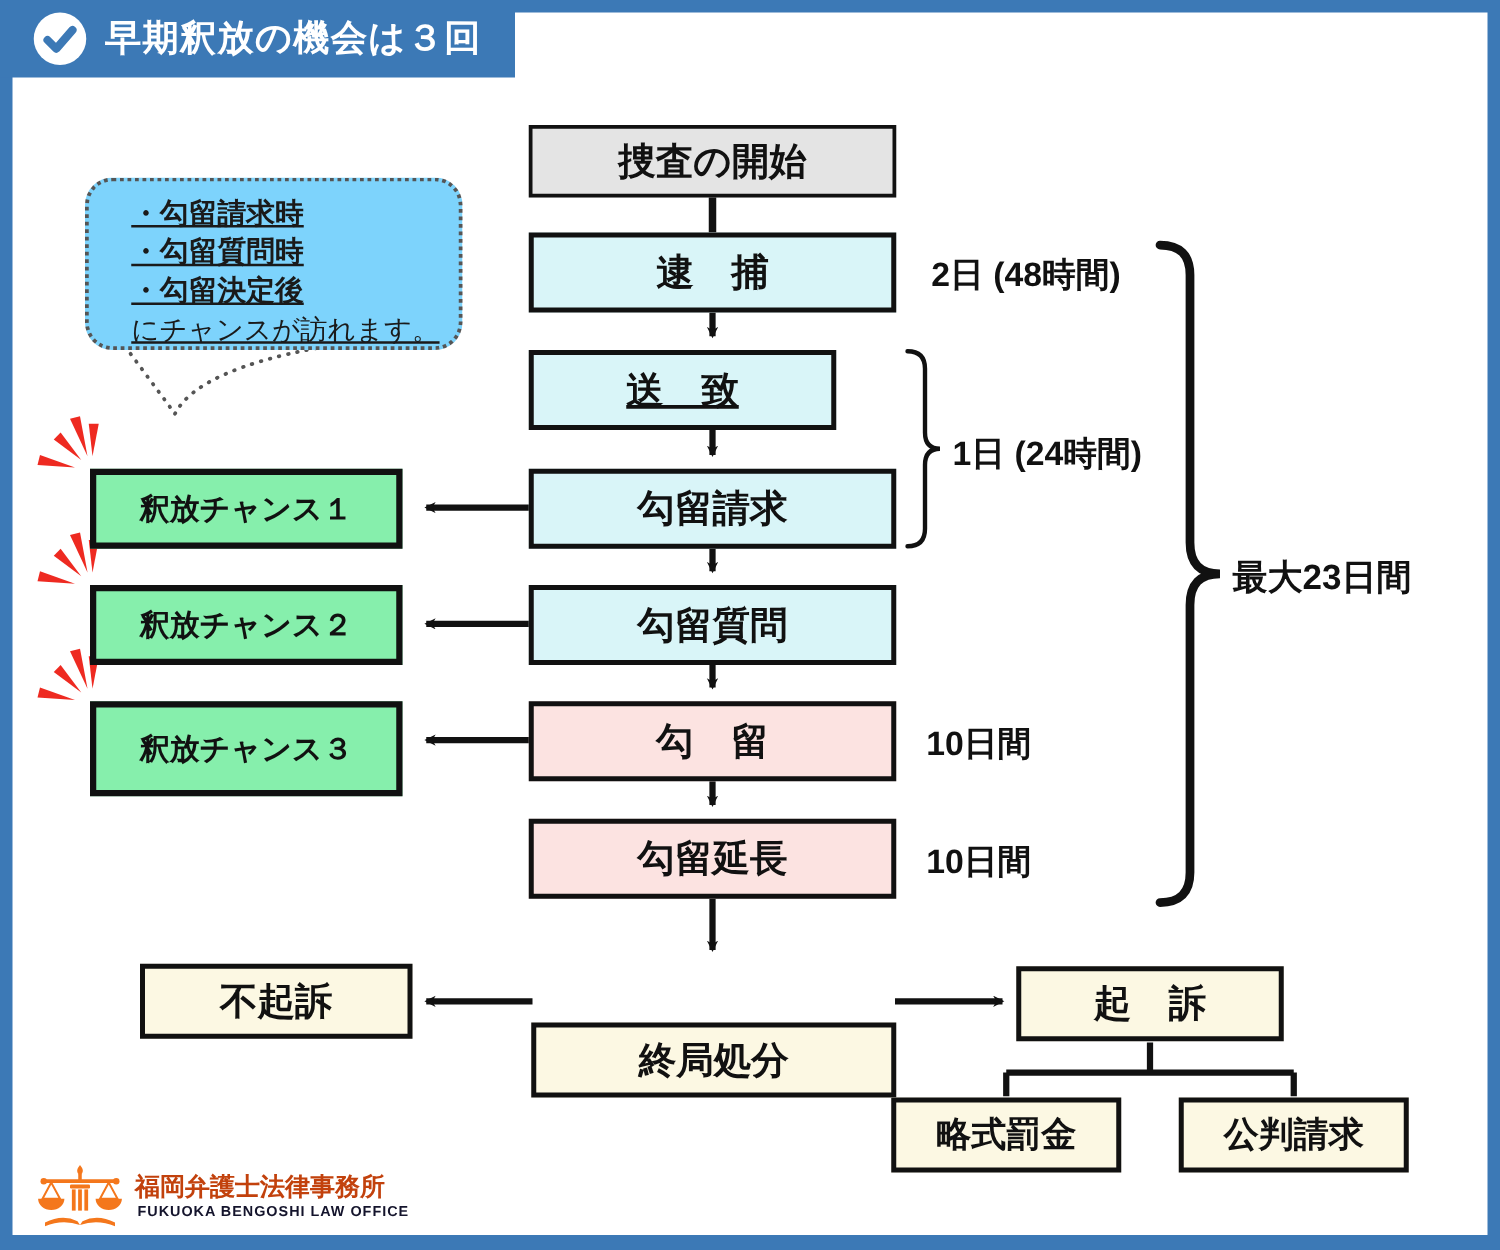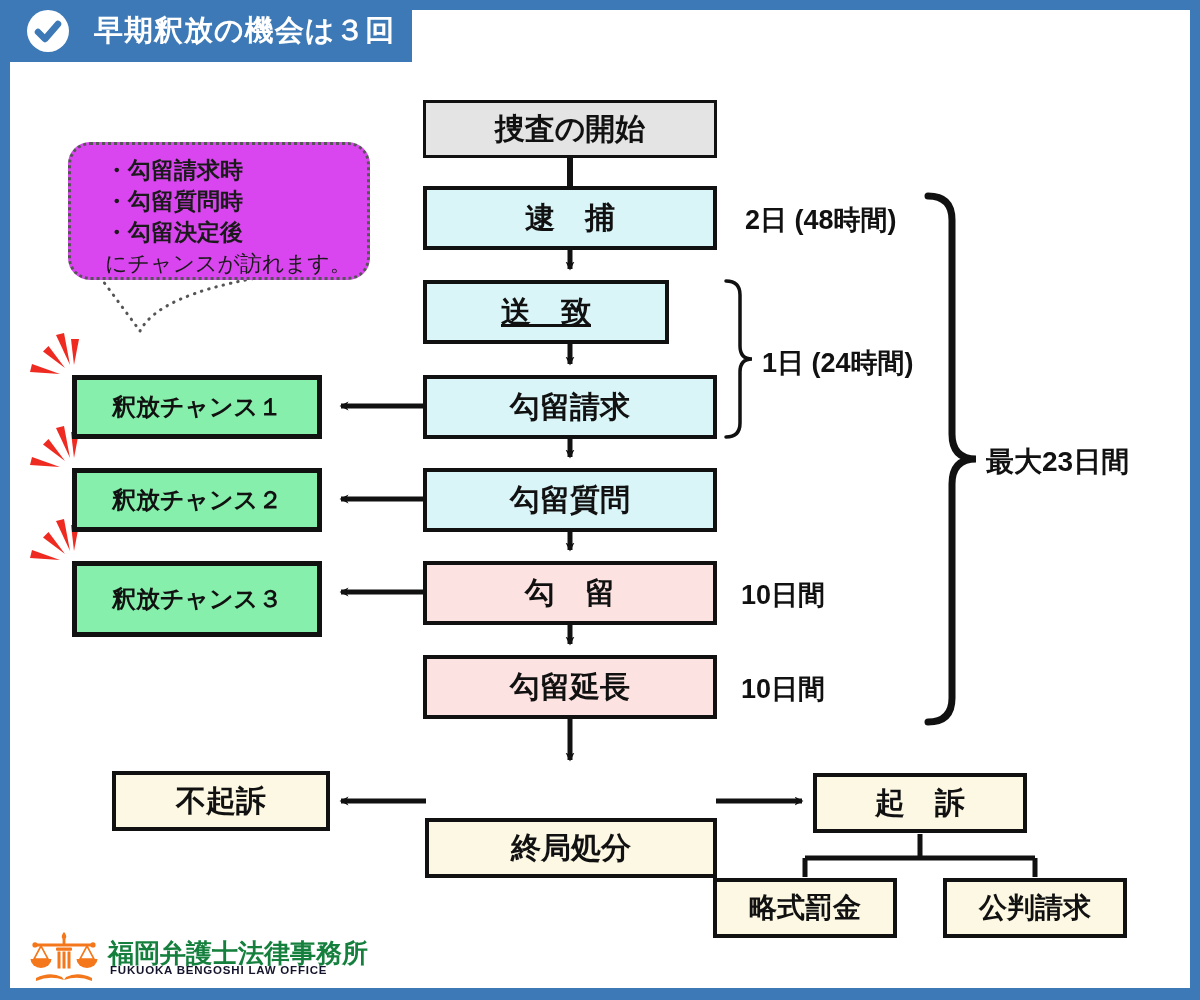--- a/index.html
+++ b/index.html
@@ -6,28 +6,28 @@
   body{
     width:1200px;height:1000px;position:relative;background:#ffffff;
     font-family:"Liberation Sans","DejaVu Sans",sans-serif;overflow:hidden;
   }
   
   .frame{position:absolute;inset:0;border:10px solid #3c79b6;pointer-events:none;z-index:5;}
   .bottombar{position:absolute;left:0;bottom:0;width:1200px;height:12px;background:#3c79b6;z-index:5;}
 
   
   .header{position:absolute;left:0;top:0;width:412px;height:62px;background:#3c79b6;z-index:6;
-    display:flex;align-items:center;gap:10px;}
+    display:flex;align-items:center;}
   .header .check{margin-left:26px;width:44px;height:44px;flex:0 0 auto;}
   .header .title{color:#ffffff;font-weight:bold;font-size:29px;margin-left:14px;letter-spacing:1px;white-space:nowrap;}
 
   
-  .bubble{position:absolute;left:68px;top:142px;width:302px;height:138px;background:#d946ef;
+  .bubble{position:absolute;left:68px;top:142px;width:302px;height:138px;background:#7dd3fc;
     border:3px dotted #555;border-radius:22px;z-index:2;box-sizing:border-box;
-    padding:10px 10px 10px 34px;color:#1a1a1a;}
+    padding:10px 10px 10px 34px;color:#1a1a1a;text-decoration:underline;}
   .bubble .b-line{font-size:23px;font-weight:bold;line-height:31px;white-space:nowrap;}
   .bubble .b-foot{font-size:22px;font-weight:normal;line-height:31px;white-space:nowrap;}
 
   
   .box{position:absolute;box-sizing:border-box;border:4px solid #111;z-index:2;
     display:flex;align-items:center;justify-content:center;
     font-weight:bold;color:#111;font-size:30px;white-space:nowrap;}
   .c-gray{background:#e4e4e4;border-width:3px;}
   .c-cyan{background:#d9f5f8;}
   .c-pink{background:#fce3e1;}
@@ -35,21 +35,21 @@
   .c-orange{background:#86efac;border-width:5px;font-size:24px;}
 
   
   .slabel{position:absolute;font-weight:bold;color:#111;font-size:27px;z-index:2;white-space:nowrap;}
 
   
   .overlay{position:absolute;left:0;top:0;width:1200px;height:1000px;z-index:1;}
 
   
   .logo{position:absolute;left:28px;top:931px;width:72px;height:56px;z-index:6;}
-  .logo-title{position:absolute;left:108px;top:936px;font-size:26px;font-weight:bold;color:#15803d;z-index:6;white-space:nowrap;}
+  .logo-title{position:absolute;left:108px;top:936px;font-size:20px;font-weight:bold;color:#c2410c;z-index:6;white-space:nowrap;}
   .logo-sub{position:absolute;left:110px;top:964px;font-size:11.5px;font-weight:bold;letter-spacing:0.8px;color:#14142c;z-index:6;white-space:nowrap;}
 </style>
 </head>
 <body>
 
 <svg class="overlay" viewBox="0 0 1200 1000">
   <defs>
     <marker id="ah" markerWidth="11" markerHeight="11" refX="7.5" refY="4.5" orient="auto" markerUnits="userSpaceOnUse">
       <path d="M0,0 L9,4.5 L0,9 L2.6,4.5 Z" fill="#111"></path>
     </marker>

